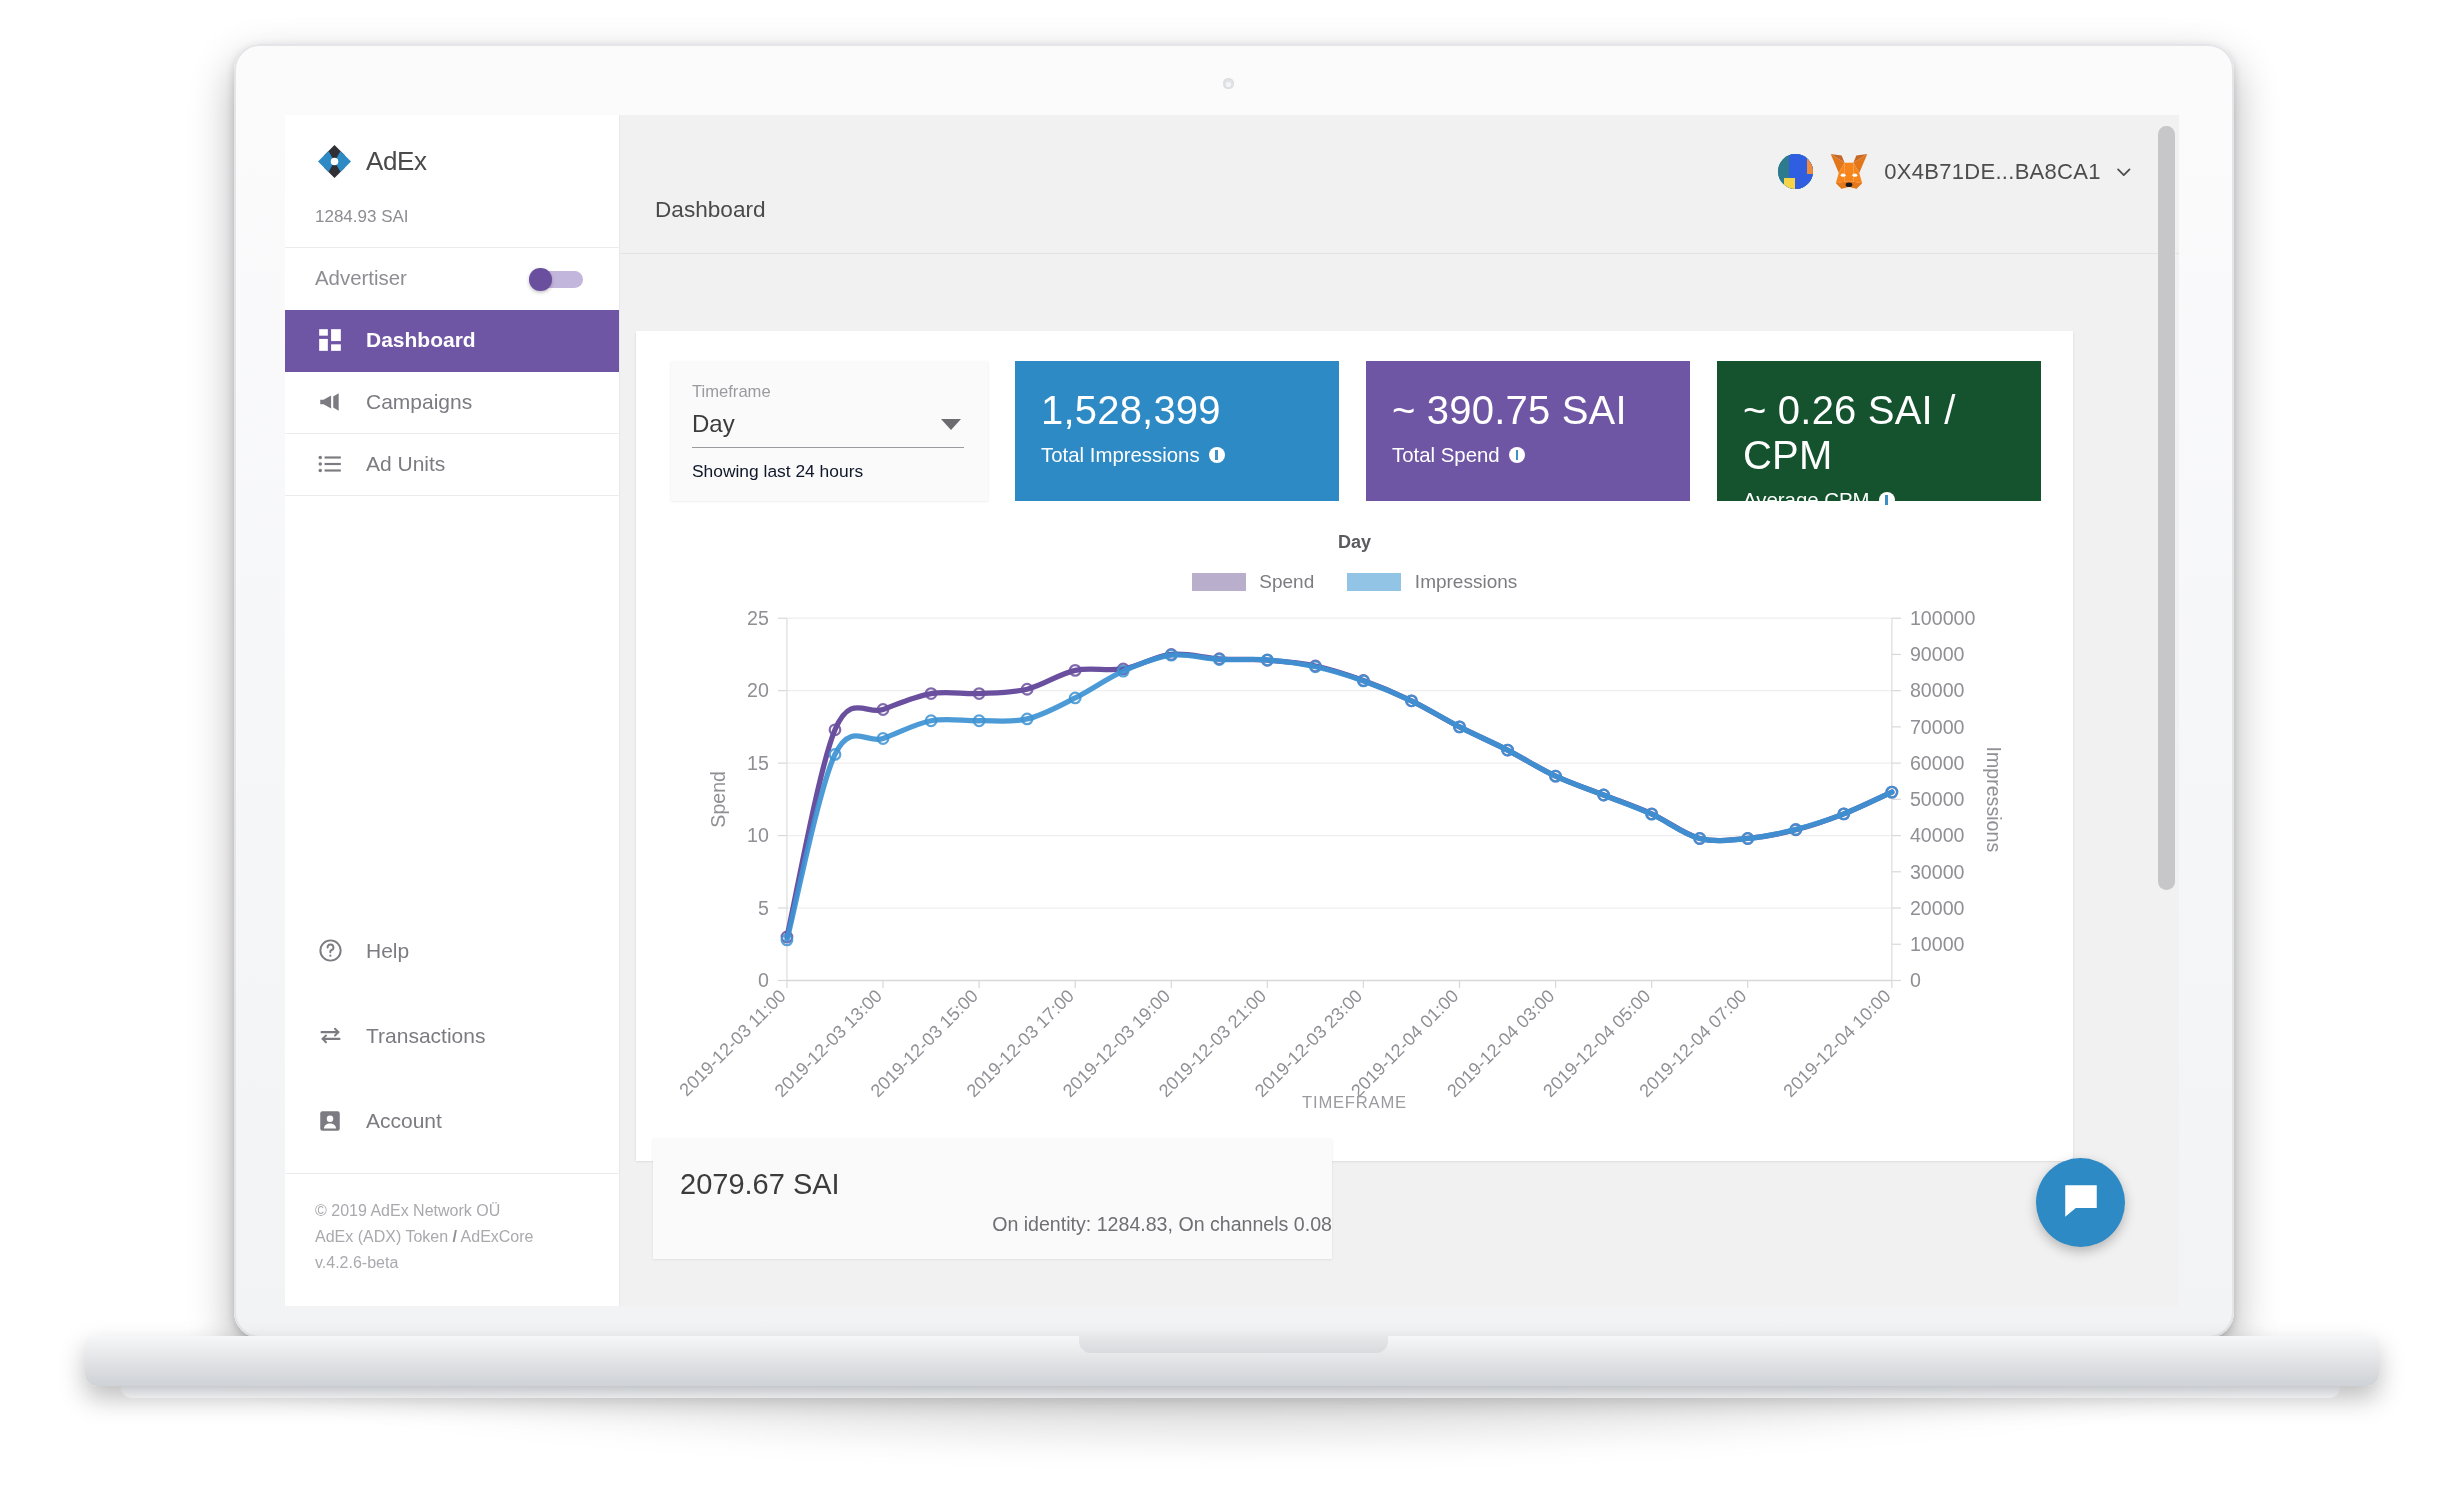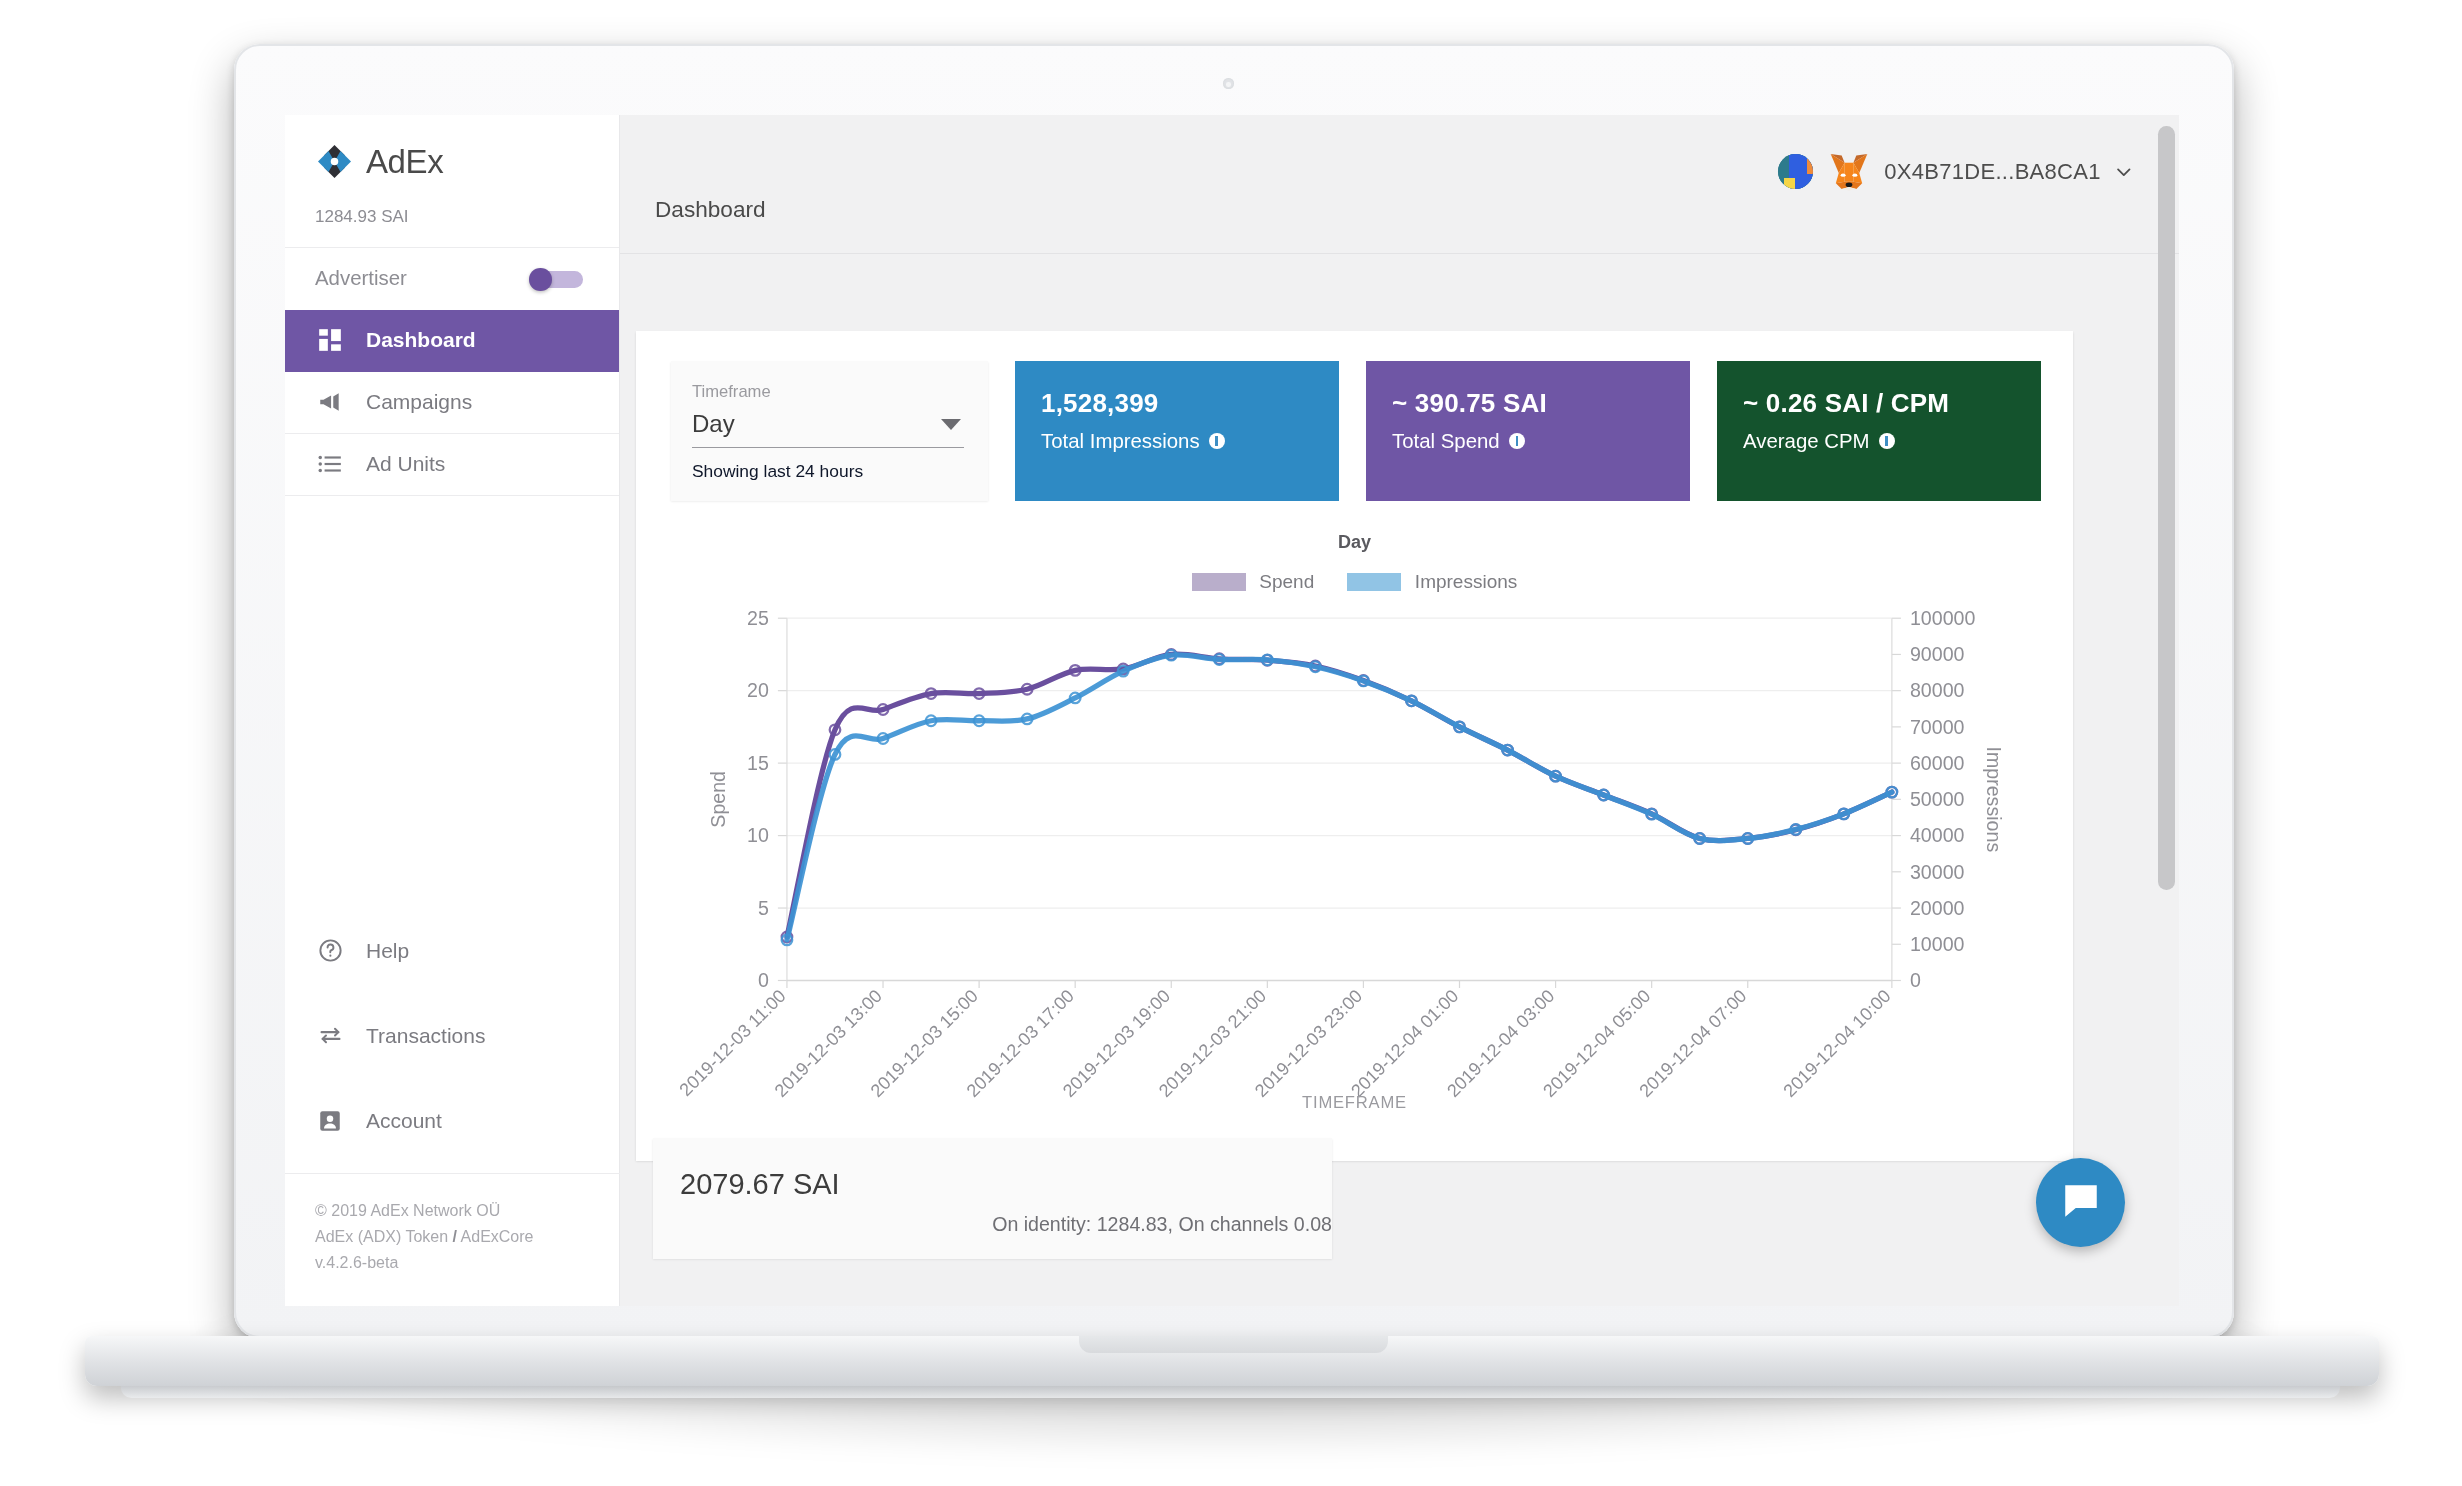--- a/index.html
+++ b/index.html
@@ -28,21 +28,21 @@
     background:linear-gradient(180deg,#c9ccd0,#eceef0);border-radius:0 0 10.6px 10.6px;opacity:.85;}
 
   
   .screen{position:absolute;left:285px;top:115px;width:1894px;height:1191px;background:#ffffff;overflow:hidden;}
 
   
   .sidebar{position:absolute;left:0;top:0;width:335px;height:1191px;background:#ffffff;
     border-right:0.8px solid #e8e8ea;box-sizing:border-box;}
   .brand{display:flex;align-items:center;gap:12px;padding:27px 0 0 30px;}
   .brand-logo{width:39px;height:39px;position:relative;flex:none;}
-  .brand-name{font-size:33px;color:#4a4a4a;letter-spacing:-0.4px;}
+  .brand-name{font-size:26px;color:#4a4a4a;letter-spacing:-0.4px;}
   .balance{padding:26px 0 19.6px 30px;font-size:17px;color:#8d8d93;}
   .sb-divider{height:0.8px;background:#ececee;}
   .toggle-row{display:flex;align-items:center;justify-content:space-between;padding:19.6px 36px 19.6px 30px;}
   .toggle-label{font-size:20.4px;color:#8d8d93;}
   .switch{position:relative;width:54px;height:21px;}
   .switch-track{position:absolute;right:0;top:3px;width:47px;height:16.6px;border-radius:8.3px;background:#c3b6dc;}
   .switch-knob{position:absolute;left:0;top:0;width:22.6px;height:22.6px;border-radius:50%;background:#6a4f9e;
     box-shadow:0 1.5px 3.8px rgba(0,0,0,0.25);}
 
   .nav-item{display:flex;align-items:center;gap:21px;height:62px;padding-left:30px;
@@ -83,21 +83,21 @@
     box-sizing:border-box;padding:21px 24px 0 21px;}
   .tf-label{font-size:16.6px;color:#9a9a9f;}
   .tf-sel{display:flex;align-items:flex-end;justify-content:space-between;
     border-bottom:0.8px solid #9a9a9f;padding:7.5px 3px 9px 0;}
   .tf-val{font-size:24px;color:#3c3c3c;}
   .tf-arrow{width:0;height:0;border-left:10.6px solid transparent;border-right:10.6px solid transparent;
     border-top:11.3px solid #6b6b70;margin-bottom:7.5px;}
   .tf-hint{font-size:17.4px;color:#0f172a;padding-top:13.6px;}
 
   .stat{width:324px;height:140px;box-sizing:border-box;padding:27px 0 0 26px;color:#ffffff;}
-  .stat-val{font-size:26px;font-weight:bold;letter-spacing:0.2px;}
+  .stat-val{font-size:40px;font-weight:normal;letter-spacing:0.2px;}
   .stat-sub{font-size:20.4px;margin-top:10.6px;display:flex;align-items:center;gap:9px;}
   .info-dot{width:16px;height:16px;border-radius:50%;background:#ffffff;position:relative;flex:none;}
   .info-dot::after{content:"";position:absolute;left:6.8px;top:3px;width:2.3px;height:9.8px;background:#3f8fc4;}
 
   .chart-title{position:absolute;left:0;right:0;top:201px;text-align:center;font-size:18px;color:#5a5a5f;font-weight:bold;}
   .legend{position:absolute;left:0;right:0;top:240px;display:flex;justify-content:center;gap:33px;align-items:center;}
   .lg{display:flex;align-items:center;gap:13.6px;}
   .lg-swatch{width:54px;height:18px;}
   .lg-text{font-size:19px;color:#7c7c81;}
 

